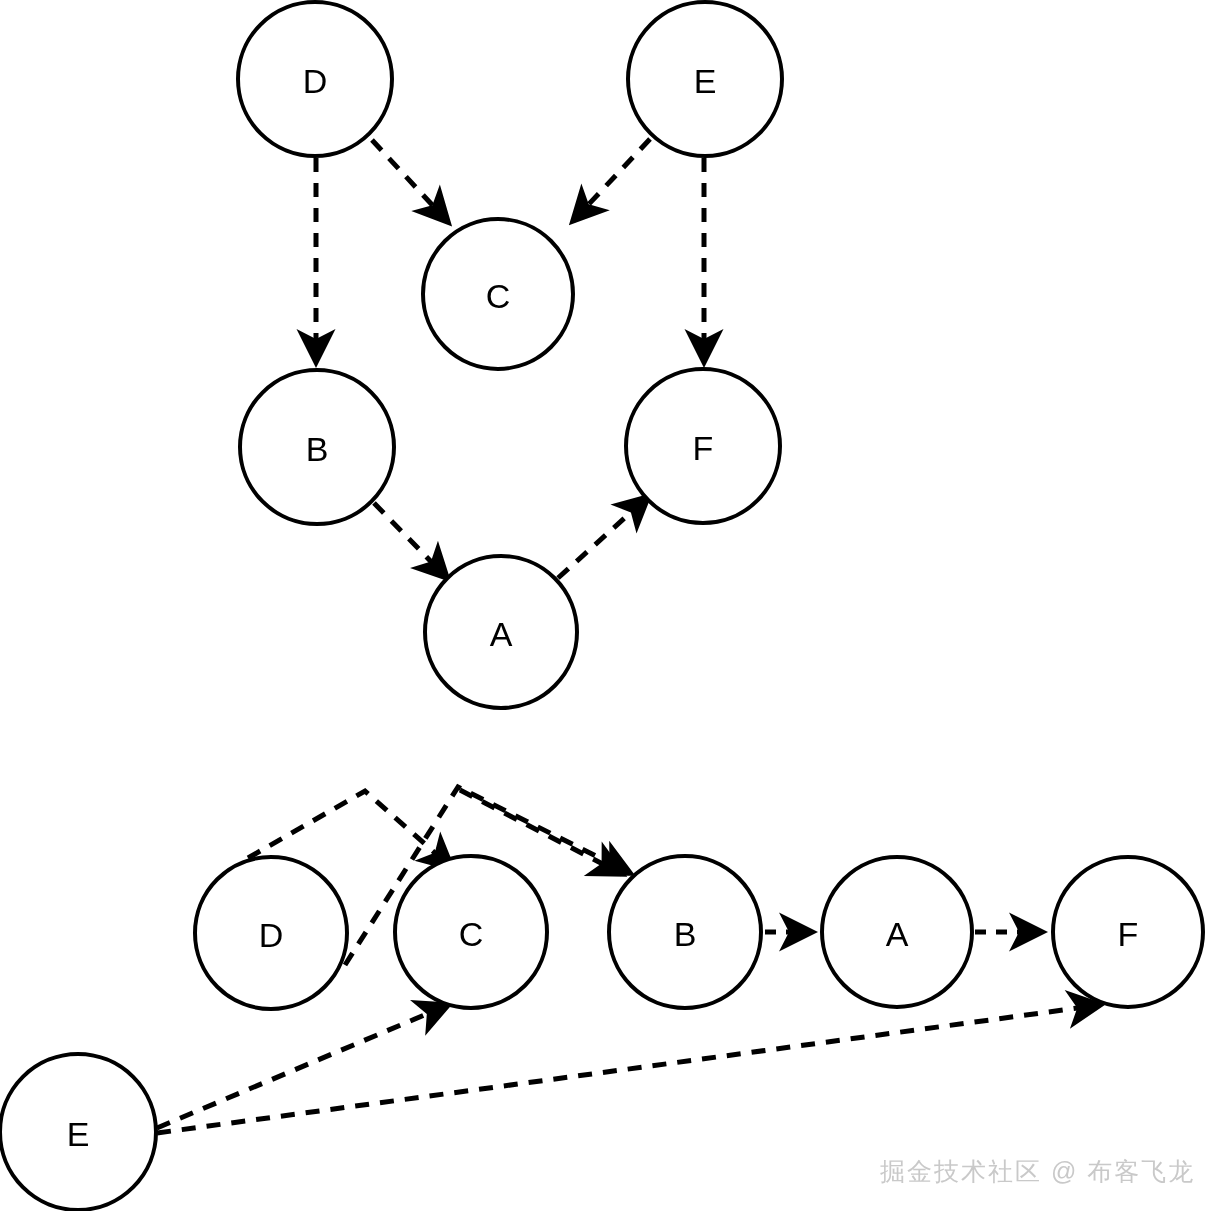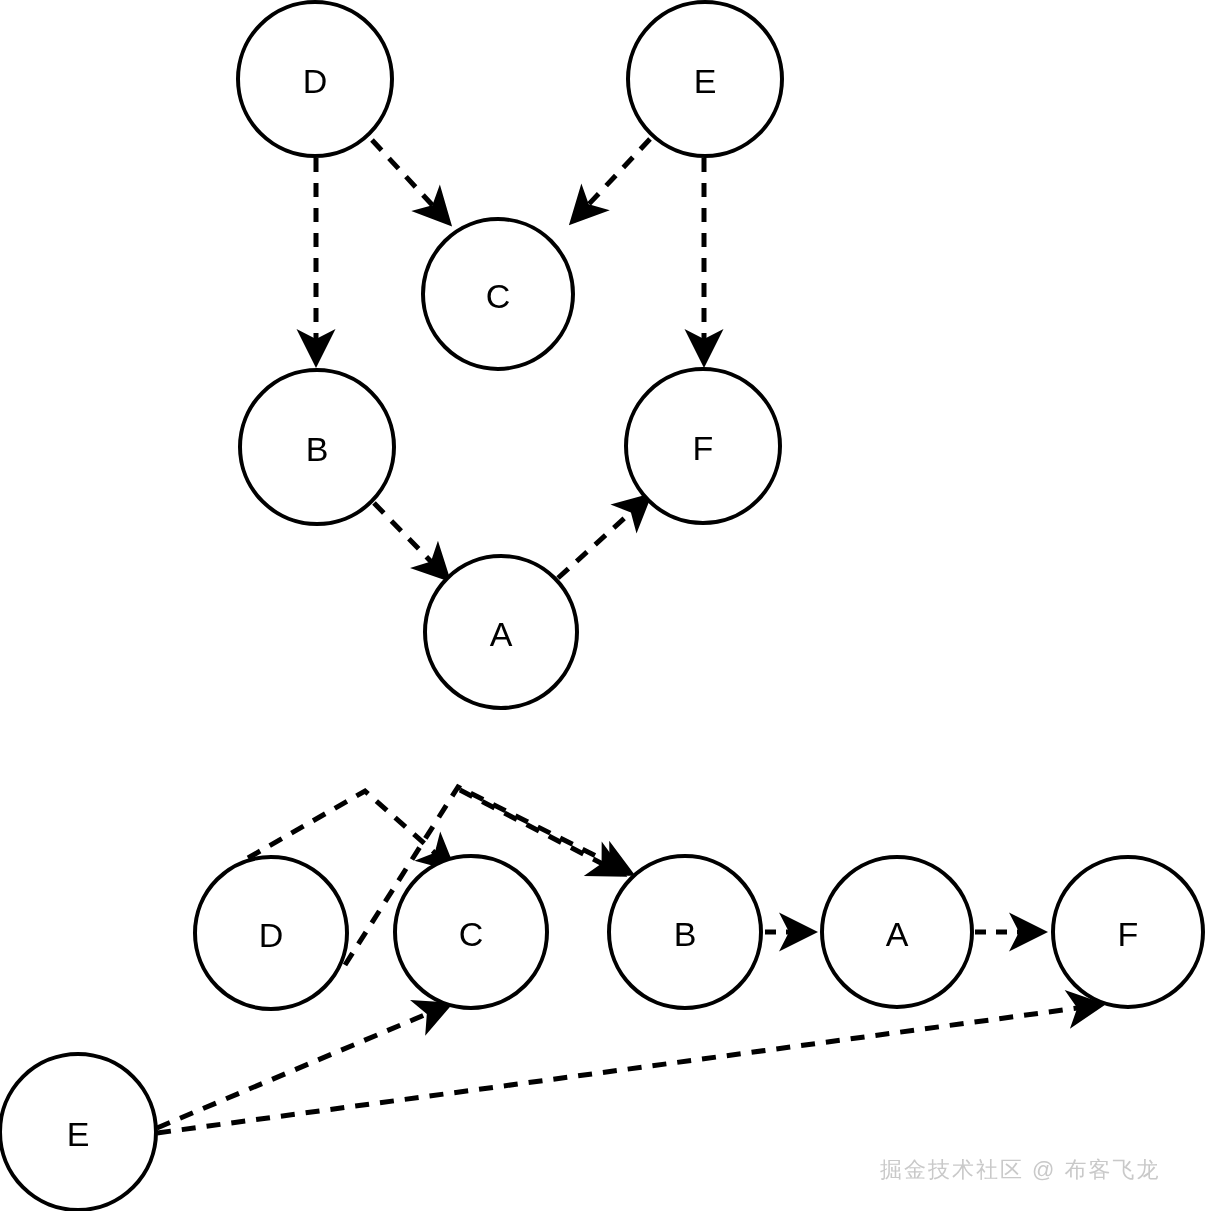--- a/index.html
+++ b/index.html
@@ -48,21 +48,21 @@
   }
   .edge-short {
     fill: none;
     stroke: #000000;
     stroke-width: 5;
     stroke-dasharray: 11 10;
   }
   .watermark {
     position: absolute;
     font-family: "Liberation Sans", sans-serif;
-    font-size: 22px;
+    font-size: 25px;
     color: #c9c9c9;
     letter-spacing: 2px;
     white-space: nowrap;
     user-select: none;
   }
 </style>
 </head>
 <body>
 
 <div id="stage">

